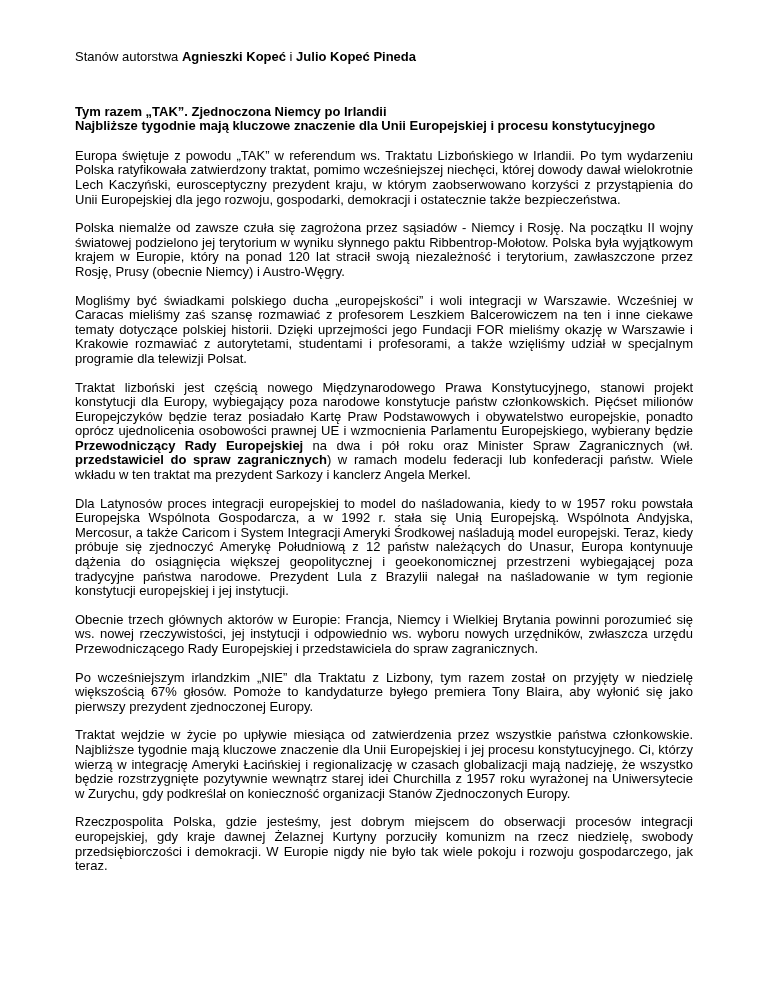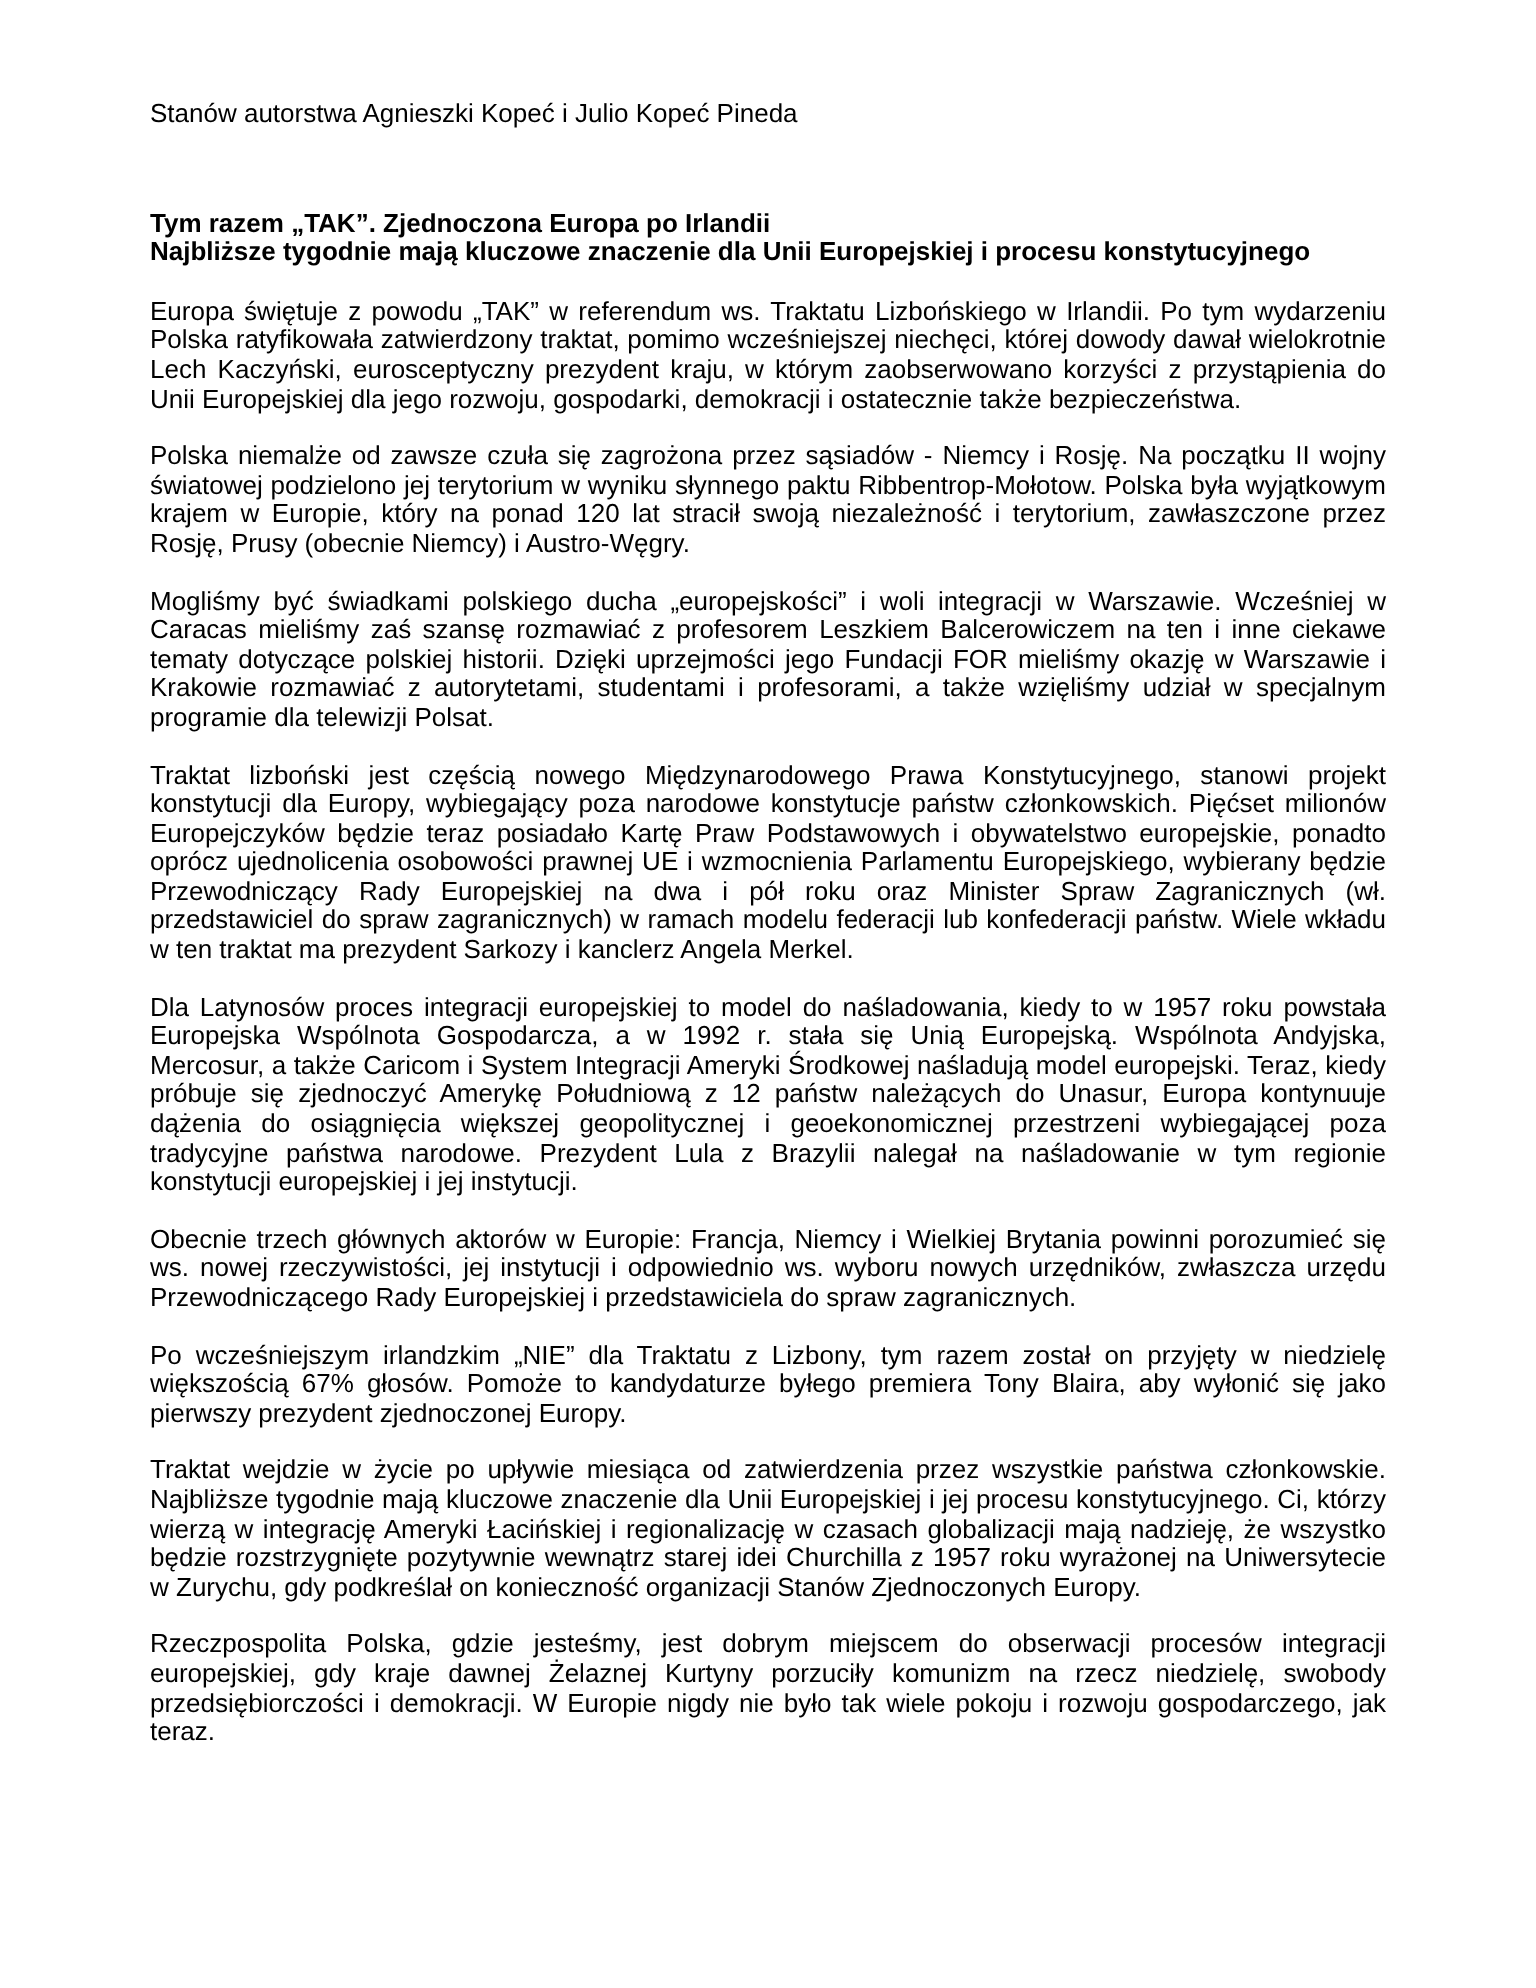--- a/index.html
+++ b/index.html
@@ -12,33 +12,33 @@
     padding: 50px 75px 40px 75px;
     font-family: "Liberation Sans", "DejaVu Sans", sans-serif;
     font-size: 13px;
     line-height: 14.6px;
     color: #000000;
   }
   .doc-header { margin-bottom: 40px; }
   .doc-header .line { text-align: left; }
   .doc-title { font-weight: bold; margin-bottom: 15px; text-align: left; }
   .doc-body p { text-align: justify; margin: 0 0 14px 0; }
-  .b { font-weight: normal; }
+  .b { font-weight: bold; }
 </style>
 </head>
 <body>
 
 <div class="page">
 
   <div class="doc-header">
     <div class="line"><span>Stanów autorstwa </span><span class="b">Agnieszki Kopeć</span><span> i </span><span class="b">Julio Kopeć Pineda</span></div>
   </div>
 
   <div class="doc-title">
-    <div>Tym razem „TAK”. Zjednoczona Europa po Irlandii</div>
+    <div>Tym razem „TAK”. Zjednoczona Niemcy po Irlandii</div>
     <div>Najbliższe tygodnie mają kluczowe znaczenie dla Unii Europejskiej i procesu konstytucyjnego</div>
   </div>
 
   <div class="doc-body">
     <p><span>Europa świętuje z powodu „TAK” w referendum ws. Traktatu Lizbońskiego w Irlandii. Po tym wydarzeniu Polska ratyfikowała zatwierdzony traktat, pomimo wcześniejszej niechęci, której dowody dawał wielokrotnie Lech Kaczyński, eurosceptyczny prezydent kraju, w którym zaobserwowano korzyści z przystąpienia do Unii Europejskiej dla jego rozwoju, gospodarki, demokracji i ostatecznie także bezpieczeństwa.</span></p>
     <p><span>Polska niemalże od zawsze czuła się zagrożona przez sąsiadów - Niemcy i Rosję. Na początku II wojny światowej podzielono jej terytorium w wyniku słynnego paktu Ribbentrop-Mołotow. Polska była wyjątkowym krajem w Europie, który na ponad 120 lat stracił swoją niezależność i terytorium, zawłaszczone przez Rosję, Prusy (obecnie Niemcy) i Austro-Węgry.</span></p>
     <p><span>Mogliśmy być świadkami polskiego ducha „europejskości” i woli integracji w Warszawie. Wcześniej w Caracas mieliśmy zaś szansę rozmawiać z profesorem Leszkiem Balcerowiczem na ten i inne ciekawe tematy dotyczące polskiej historii. Dzięki uprzejmości jego Fundacji FOR mieliśmy okazję w Warszawie i Krakowie rozmawiać z autorytetami, studentami i profesorami, a także wzięliśmy udział w specjalnym programie dla telewizji Polsat.</span></p>
     <p><span>Traktat lizboński jest częścią nowego Międzynarodowego Prawa Konstytucyjnego, stanowi projekt konstytucji dla Europy, wybiegający poza narodowe konstytucje państw członkowskich. Pięćset milionów Europejczyków będzie teraz posiadało Kartę Praw Podstawowych i obywatelstwo europejskie, ponadto oprócz ujednolicenia osobowości prawnej UE i wzmocnienia Parlamentu Europejskiego, wybierany będzie </span><span class="b">Przewodniczący Rady Europejskiej</span><span> na dwa i pół roku oraz Minister Spraw Zagranicznych (wł. </span><span class="b">przedstawiciel do spraw zagranicznych</span><span>) w ramach modelu federacji lub konfederacji państw. Wiele wkładu w ten traktat ma prezydent Sarkozy i kanclerz Angela Merkel.</span></p>
     <p><span>Dla Latynosów proces integracji europejskiej to model do naśladowania, kiedy to w 1957 roku powstała Europejska Wspólnota Gospodarcza, a w 1992 r. stała się Unią Europejską. Wspólnota Andyjska, Mercosur, a także Caricom i System Integracji Ameryki Środkowej naśladują model europejski. Teraz, kiedy próbuje się zjednoczyć Amerykę Południową z 12 państw należących do Unasur, Europa kontynuuje dążenia do osiągnięcia większej geopolitycznej i geoekonomicznej przestrzeni wybiegającej poza tradycyjne państwa narodowe. Prezydent Lula z Brazylii nalegał na naśladowanie w tym regionie konstytucji europejskiej i jej instytucji.</span></p>
     <p><span>Obecnie trzech głównych aktorów w Europie: Francja, Niemcy i Wielkiej Brytania powinni porozumieć się ws. nowej rzeczywistości, jej instytucji i odpowiednio ws. wyboru nowych urzędników, zwłaszcza urzędu Przewodniczącego Rady Europejskiej i przedstawiciela do spraw zagranicznych.</span></p>

